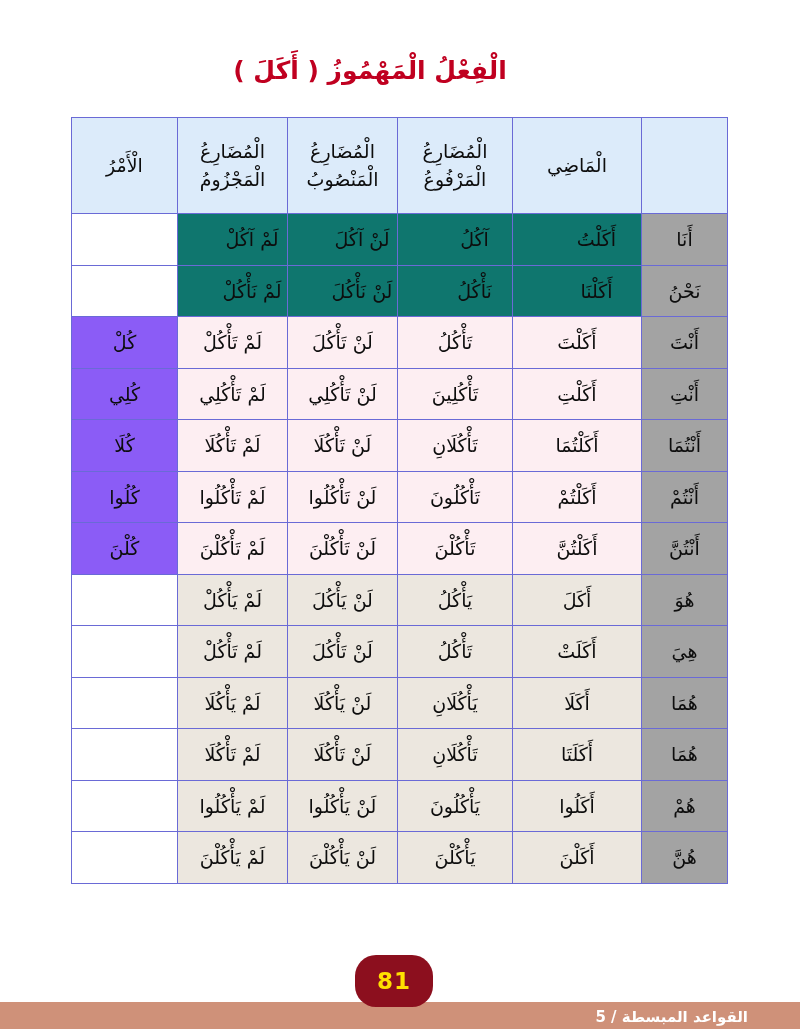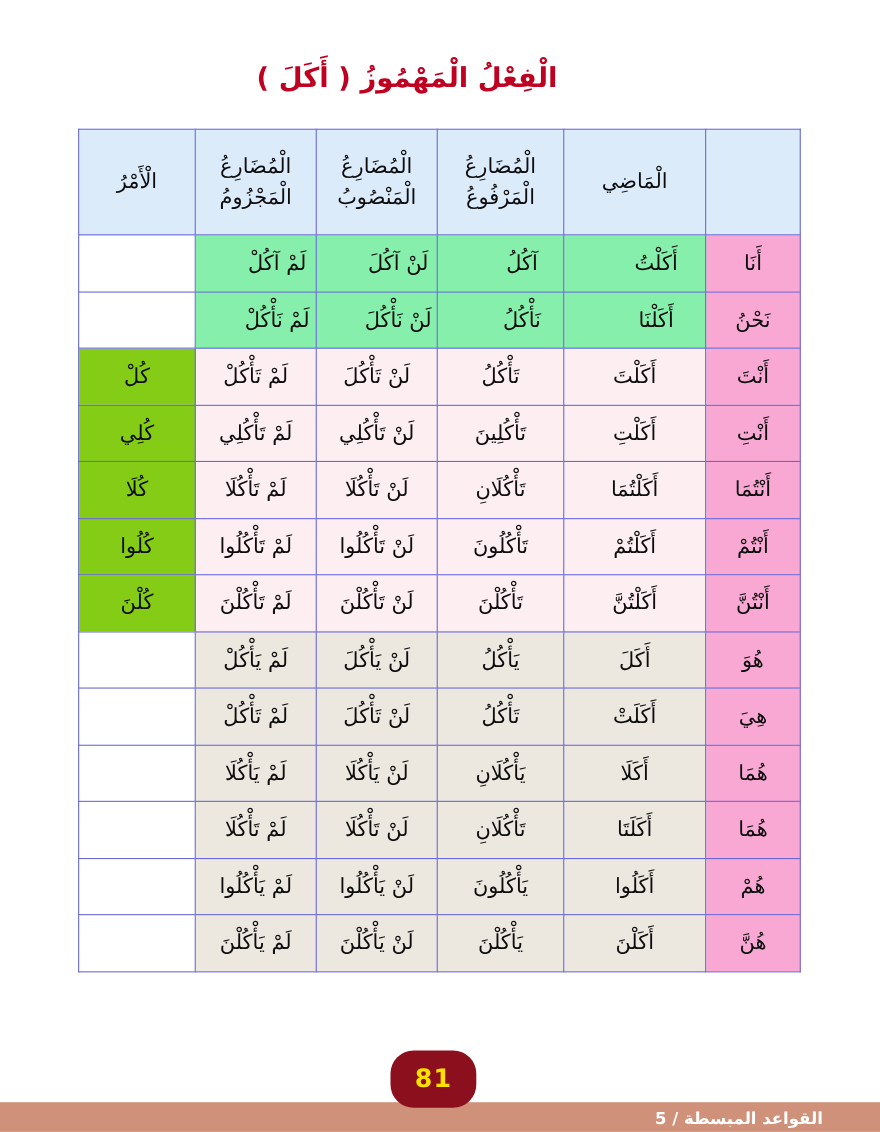--- a/index.html
+++ b/index.html
@@ -76,26 +76,26 @@
     font-size: 18px;
     line-height: 1.45;
     font-weight: normal;
   }
   thead th .hdr-line { display: block; white-space: nowrap; }
 
   tbody tr { height: 50.5px; }
   tbody td { height: 50.5px; white-space: nowrap; }
 
   
-  tr.tint-green td.tinted { background: #86efac; padding-left: 39px; }
+  tr.tint-green td.tinted { background: #0f766e; padding-left: 39px; }
   tr.tint-pink  td.tinted { background: #fdeef2; }
   tr.tint-beige td.tinted { background: #ece7df; }
-  td.cell-pron { background: #f9a8d4; }
+  td.cell-pron { background: #a3a3a3; }
   td.cell-amr  { background: #ffffff; }
-  tr.tint-pink td.cell-amr.filled { background: #84cc16; }
+  tr.tint-pink td.cell-amr.filled { background: #8b5cf6; }
 
   
   .footer-bar {
     position: absolute;
     left: 0;
     bottom: 0;
     width: 800px;
     height: 27px;
     background: #cf9179;
   }

